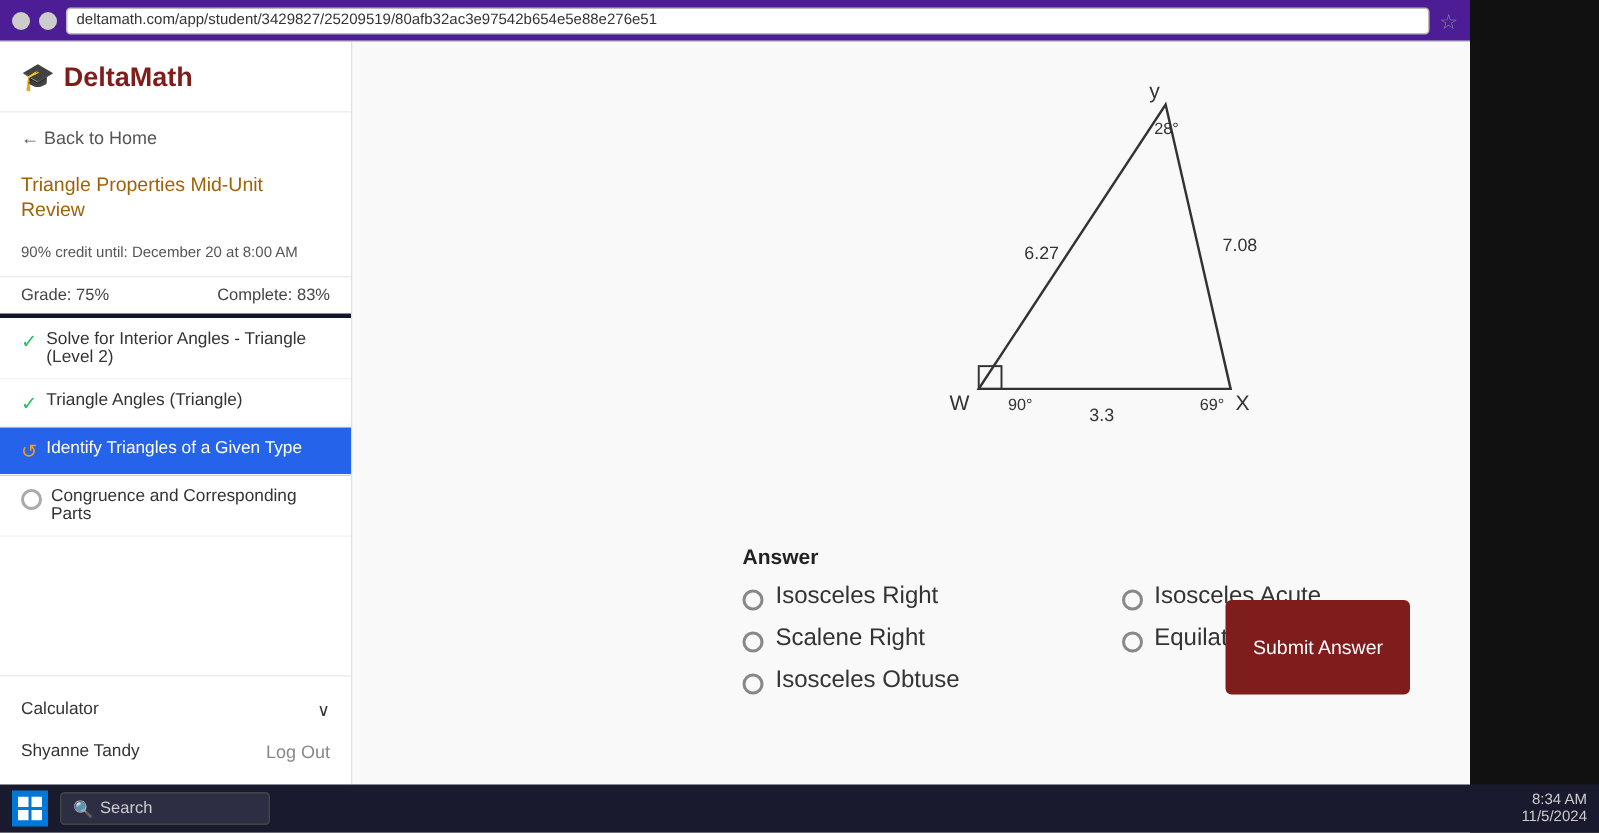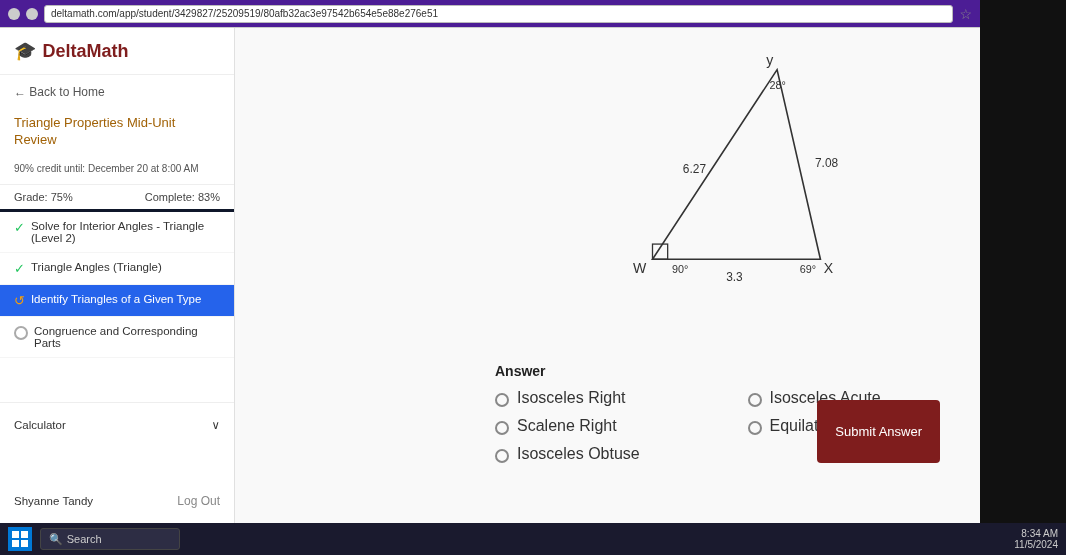--- a/index.html
+++ b/index.html
@@ -183,21 +183,20 @@
 
     .user-item {
       padding: 7px 14px;
       font-size: 11.5px;
       color: #333;
       display: flex;
       align-items: center;
       gap: 6px;
       cursor: pointer;
       justify-content: space-between;
-      margin-top: 48px;
     }
 
     .logout-link {
       font-size: 12px;
       color: #888;
       cursor: pointer;
     }
 
     
     .main-content {

